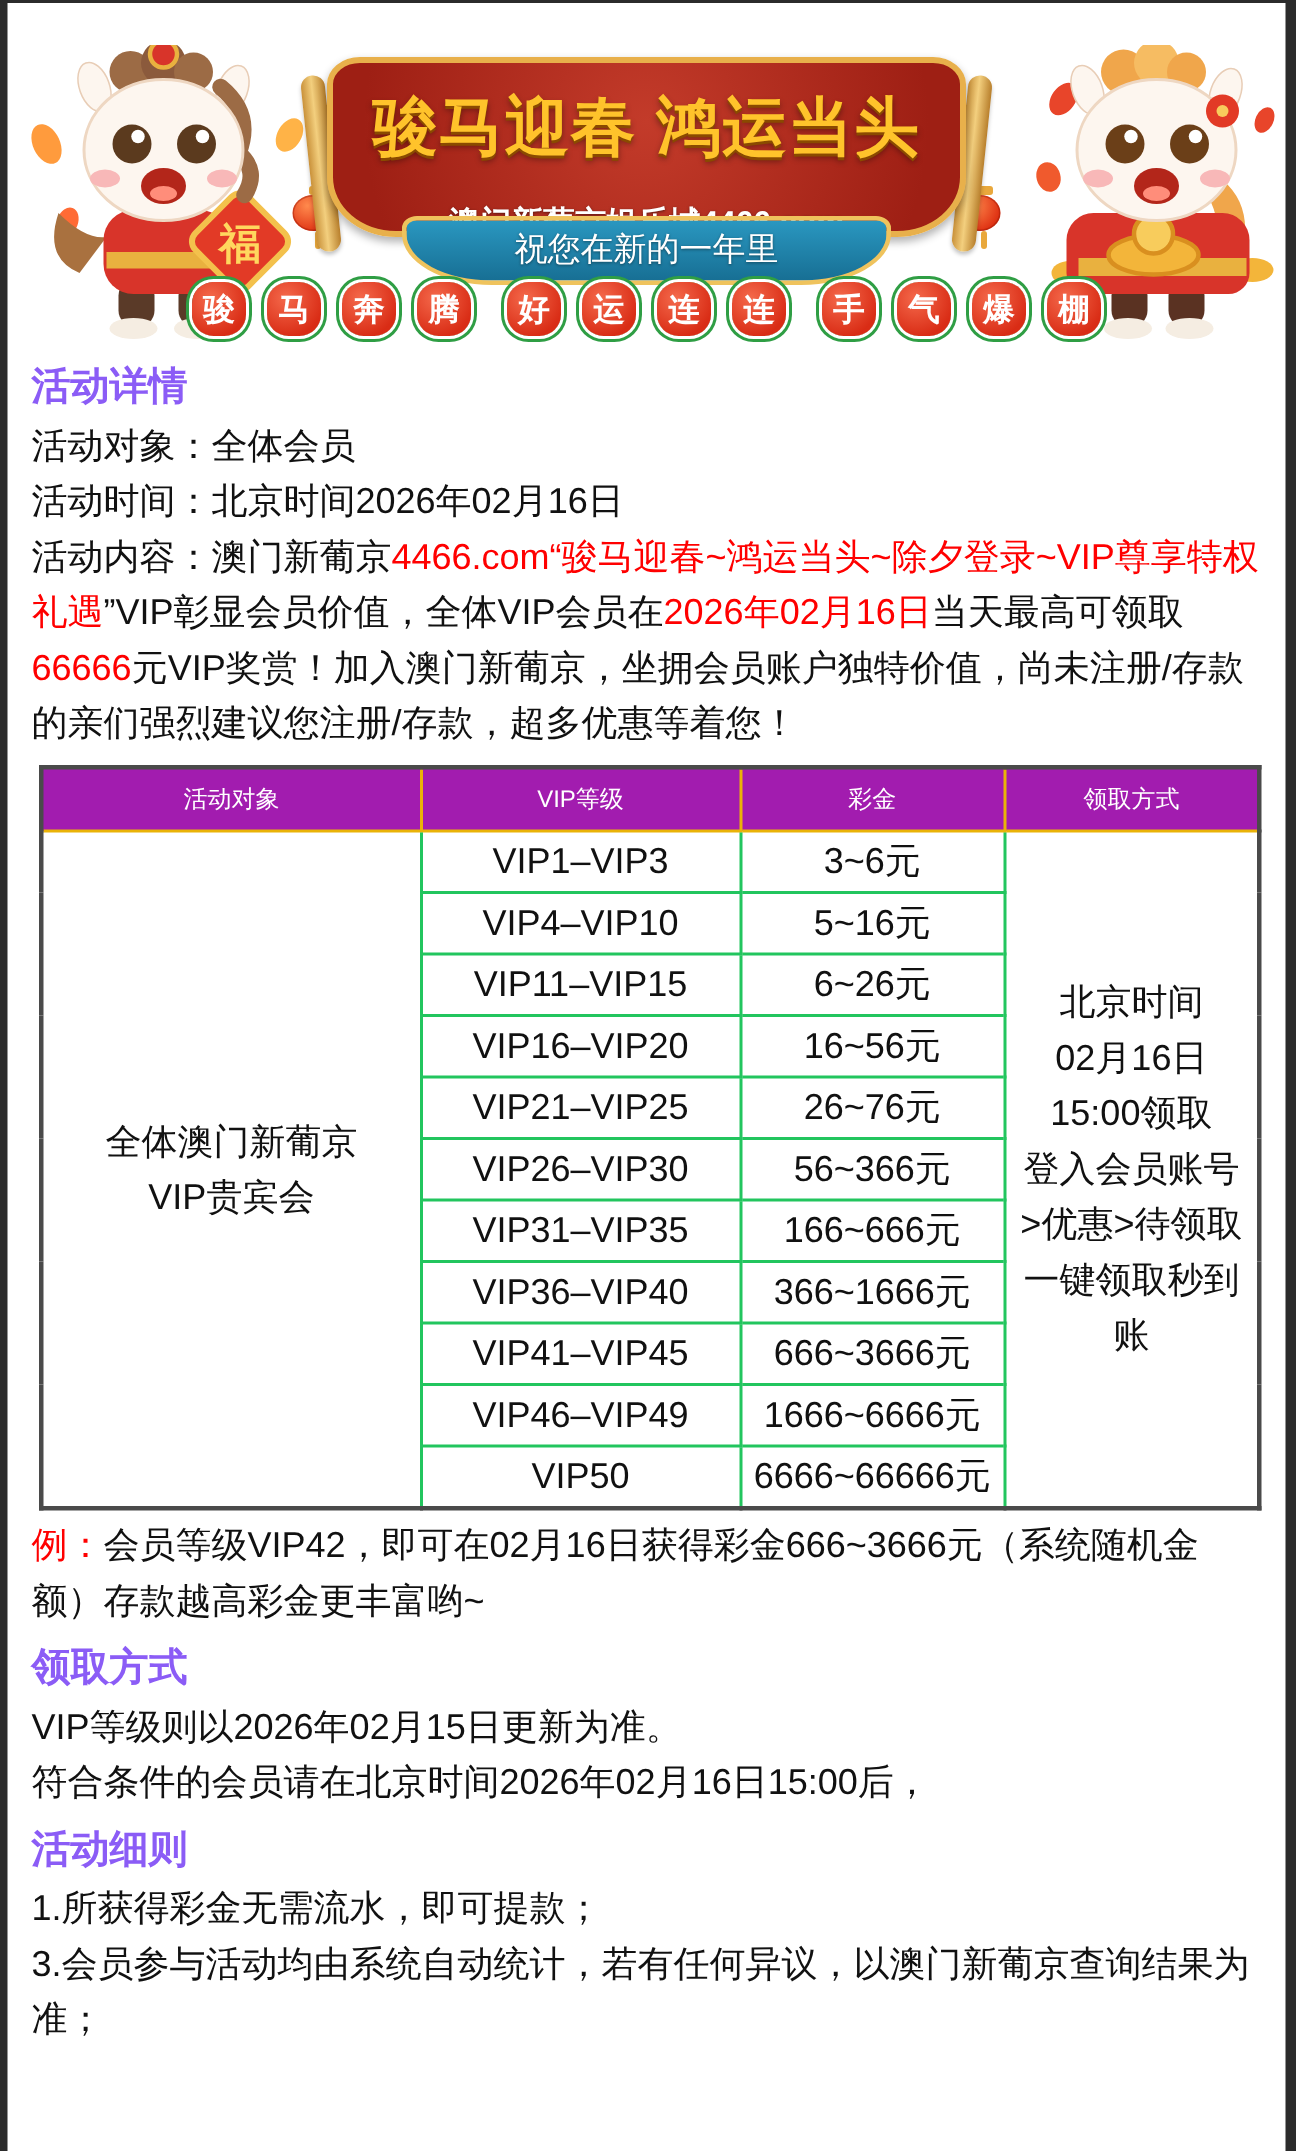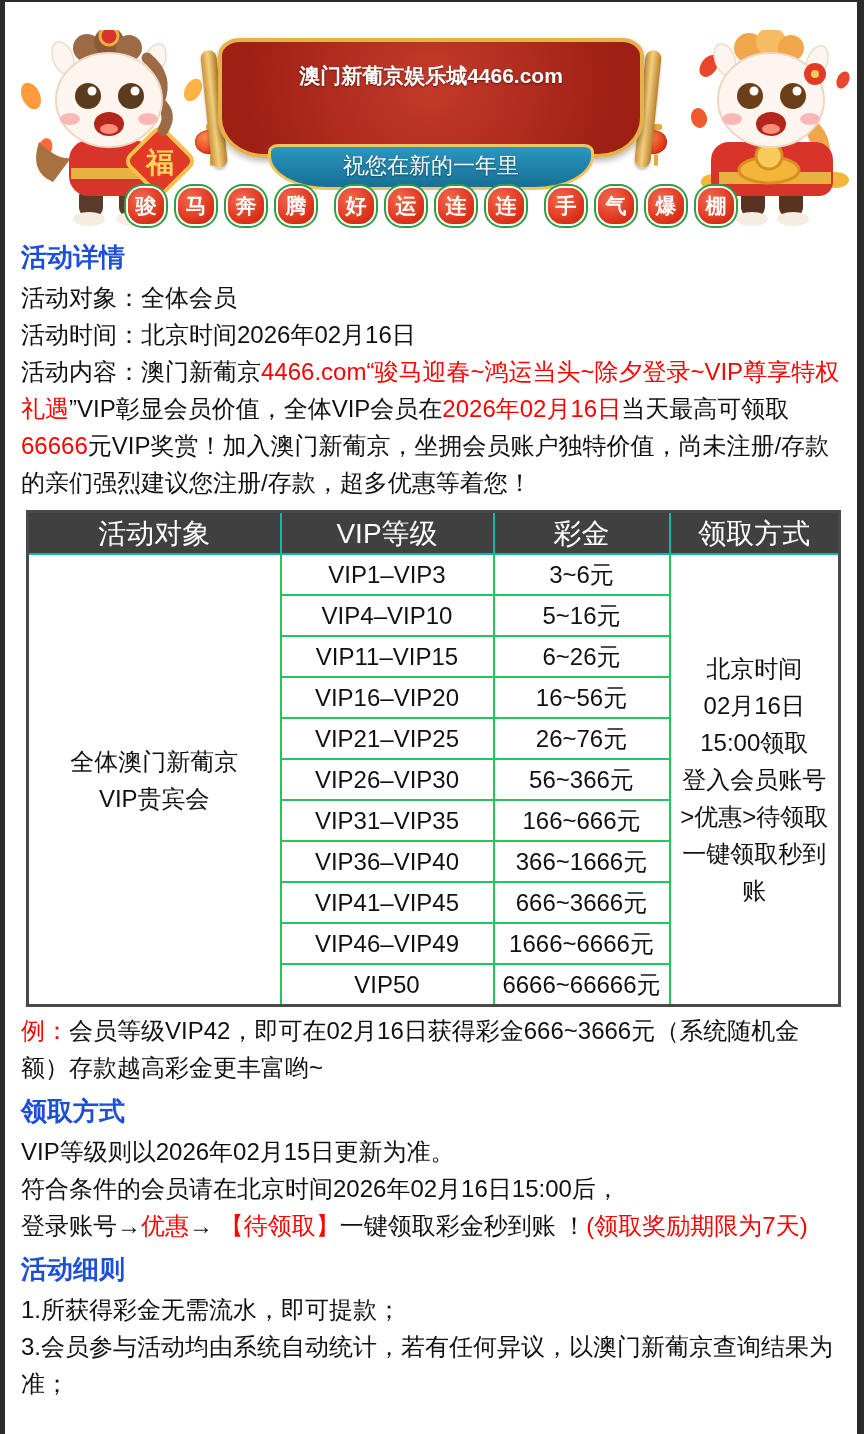--- a/index.html
+++ b/index.html
@@ -65,30 +65,30 @@
     width:36px;height:36px;display:flex;align-items:center;justify-content:center;
     background:radial-gradient(circle at 35% 30%,#f4694b,#d92c15 75%);
     color:#fff;font-size:21px;font-weight:bold;
     border-radius:40%;
     box-shadow:0 0 0 2px #ffffff,0 0 0 4px #2f9e44;
     margin:4px;
   }
 
   
   .content{padding:4px 16px 0 16px;font-size:24px;line-height:37px;}
-  .red-heading{color:#1d4ed8;font-size:26px;font-weight:bold;margin:7px 0 3px 0;}
+  .red-heading{color:#8b5cf6;font-size:26px;font-weight:bold;margin:7px 0 3px 0;}
   .red-text{color:#ff0000;}
   p{margin:0;}
 
   
   table{border-collapse:collapse;table-layout:fixed;width:812px;margin:9px 0 5px 5px;
         border:3px solid #4a4a4a;}
   col.c1{width:253px;} col.c2{width:213px;} col.c3{width:176px;} col.c4{width:170px;}
-  th{background:#404040;color:#ffffff;font-weight:normal;font-size:28px;height:38px;
-     border:2px solid #14b8a6;}
+  th{background:#a21caf;color:#ffffff;font-weight:normal;font-size:16px;height:38px;
+     border:2px solid #eab308;}
   td{border:2px solid #22c55e;text-align:center;font-size:24px;height:37px;color:#111;}
   td.subject,td.claim{line-height:37px;margin-top:39px;}
 </style>
 </head>
 <body>
 
 <div class="page">
 
   <div class="banner">
 
@@ -160,20 +160,21 @@
 
     <div class="lantern" style="left:206px;top:64px;"></div>
     <div class="lantern" style="left:190px;top:104px;width:28px;height:24px;"></div>
     <div class="lantern" style="right:206px;top:64px;"></div>
     <div class="lantern" style="right:190px;top:104px;width:28px;height:24px;"></div>
 
     <div class="scroll-wrap">
       <div class="pole l"></div>
       <div class="pole r"></div>
       <div class="scroll-board">
+        <div class="banner-title">骏马迎春 鸿运当头</div>
         <div class="banner-subtitle">澳门新葡京娱乐城4466.com</div>
       </div>
       <div class="ribbon">祝您在新的一年里</div>
     </div>
 
     <div class="badges">
       <div class="badge-group">
         <span class="badge">骏</span>
         <span class="badge">马</span>
         <span class="badge">奔</span>
@@ -273,21 +274,20 @@
             <td>6666~66666元</td>
           </tr>
       </tbody>
     </table>
 
     <p><span class="red-text">例：</span><span>会员等级VIP42，即可在02月16日获得彩金666~3666元（系统随机金额）存款越高彩金更丰富哟~</span></p>
 
     <div class="red-heading">领取方式</div>
     <p>VIP等级则以2026年02月15日更新为准。</p>
     <p>符合条件的会员请在北京时间2026年02月16日15:00后，</p>
-    <p><span>登录账号→</span><span class="red-text">优惠</span><span>→ </span><span class="red-text">【待领取】</span><span>一键领取彩金秒到账 ！</span><span class="red-text">(领取奖励期限为7天)</span></p>
 
     <div class="red-heading">活动细则</div>
     <p>1.所获得彩金无需流水，即可提款；</p>
     <p>3.会员参与活动均由系统自动统计，若有任何异议，以澳门新葡京查询结果为准；</p>
 
   </div>
 
 </div>
 
 </body></html>

